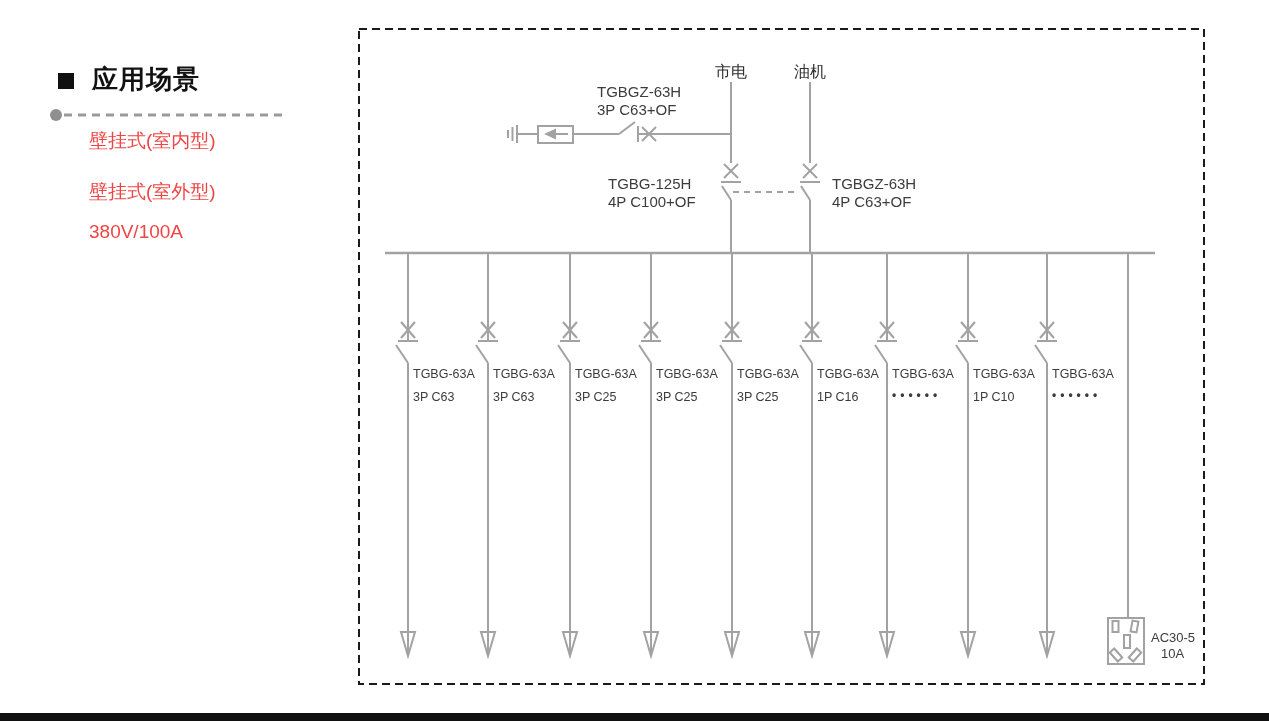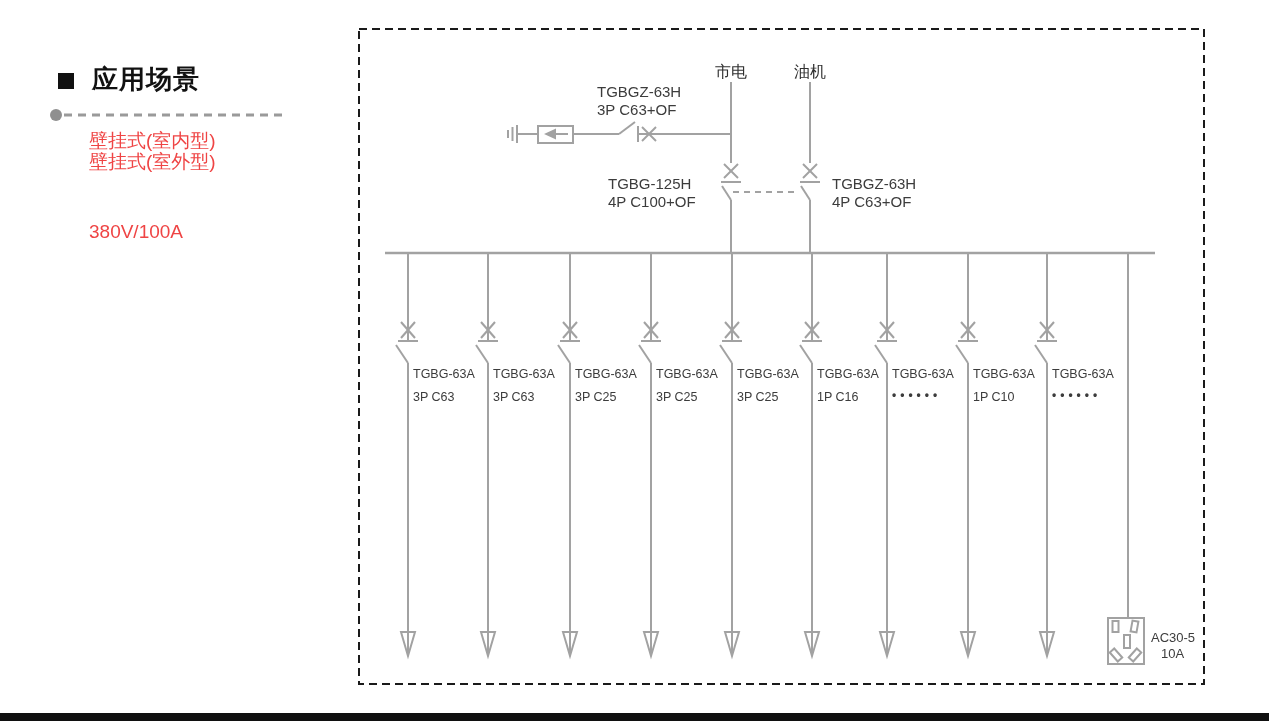--- a/index.html
+++ b/index.html
@@ -35,21 +35,21 @@
   }
   .app-item {
     position: absolute;
     left: 57px;
     font-size: 19px;
     color: #ef4444;
     line-height: 23px;
     margin-left: 32px;
   }
   .app-item.i0 { top: 129px; }
-  .app-item.i1 { top: 150px; }
+  .app-item.i1 { top: 180px; }
   .app-item.i2 { top: 220px; }
   
   svg.diagram {
     position: absolute;
     left: 0; top: 0;
   }
   .ln {
     stroke: #a2a2a2;
     stroke-width: 2;
     fill: none;

